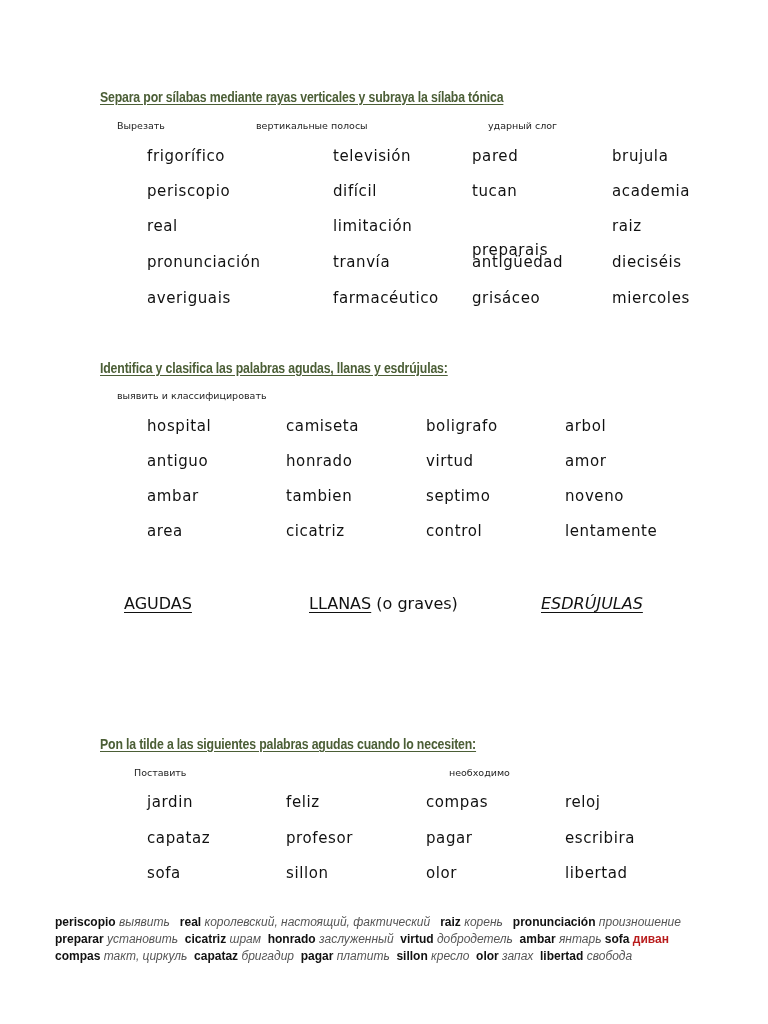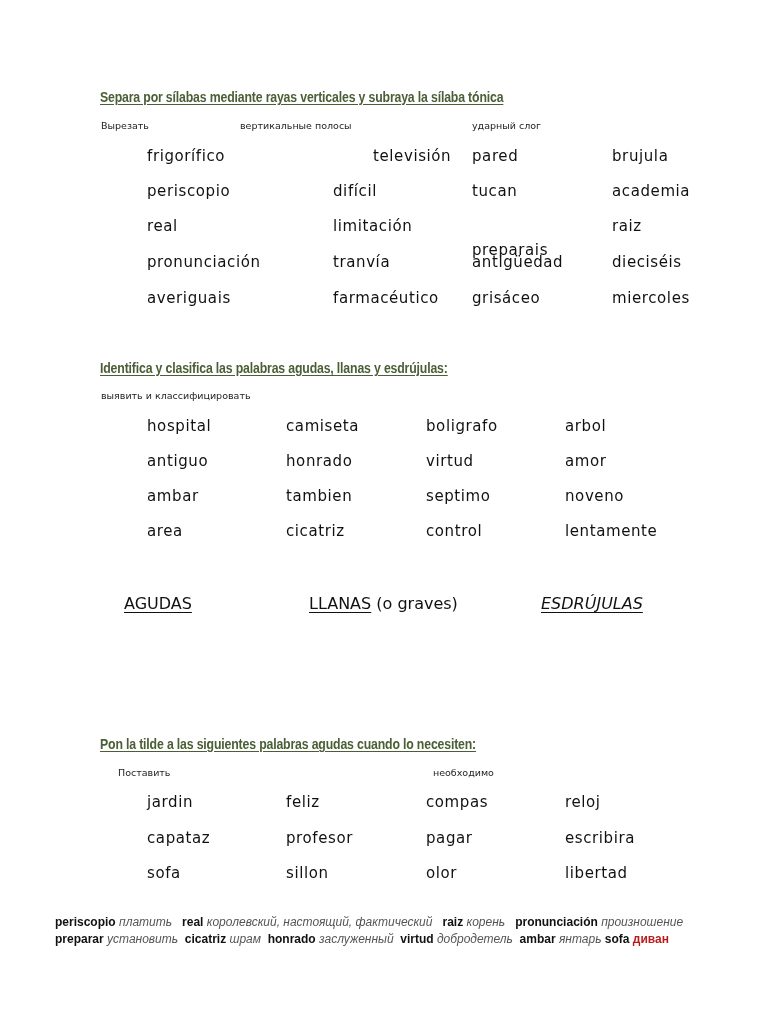--- a/index.html
+++ b/index.html
@@ -9,41 +9,41 @@
     font-family: "DejaVu Sans", sans-serif;
   }
   .abs { position: absolute; white-space: nowrap; }
   .title {
     font-family: "Liberation Sans Narrow", "Liberation Sans", sans-serif;
     font-weight: bold; font-size: 15px; color: #4b5e36;
     text-decoration: underline; text-underline-offset: 2px;
     transform: scaleX(0.82); transform-origin: left center;
     letter-spacing: -0.2px;
   }
-  .sub { font-family: "DejaVu Sans", sans-serif; font-size: 9.5px; color: #222; }
+  .sub { font-family: "DejaVu Sans", sans-serif; font-size: 9.5px; color: #222; margin-left: 16px; }
   .word { font-family: "DejaVu Sans", sans-serif; font-size: 15px; color: #111; letter-spacing: 0.6px; }
   .cat { font-family: "DejaVu Sans", sans-serif; font-size: 16px; color: #111; }
   .cat .u { text-decoration: underline; text-underline-offset: 3px; margin-left: 23px; }
   .gloss { font-family: "Liberation Sans", sans-serif; font-size: 12px; line-height: 17px; color: #111; }
   .gloss b { font-weight: bold; }
   .gloss i { font-style: italic; color: #555; }
   .gloss .bold-ru { font-style: normal; font-weight: bold; color: #b91c1c; }
 </style>
 </head>
 <body>
 
 <div class="abs title" style="left:100px; top:88px;">Separa por sílabas mediante rayas verticales y subraya la sílaba tónica</div>
 <div class="abs sub" style="left:101px; top:120px;">Вырезать</div>
 <div class="abs sub" style="left:240px; top:120px;">вертикальные полосы</div>
 <div class="abs sub" style="left:472px; top:120px;">ударный слог</div>
 
 <div>
 
   <div class="abs word" style="left:147px; top:147px;">frigorífico</div>
-  <div class="abs word" style="left:333px; top:147px;margin-left:40px;">televisión</div>
+  <div class="abs word" style="left:333px; top:147px;">televisión</div>
   <div class="abs word" style="left:472px; top:147px;">pared</div>
   <div class="abs word" style="left:612px; top:147px;">brujula</div>
 
   <div class="abs word" style="left:147px; top:182px;">periscopio</div>
   <div class="abs word" style="left:333px; top:182px;">difícil</div>
   <div class="abs word" style="left:472px; top:182px;">tucan</div>
   <div class="abs word" style="left:612px; top:182px;">academia</div>
 
   <div class="abs word" style="left:147px; top:217px;">real</div>
   <div class="abs word" style="left:333px; top:217px;">limitación</div>
@@ -112,26 +112,34 @@
   <div class="abs word" style="left:565px; top:829px;">escribira</div>
 
   <div class="abs word" style="left:147px; top:864px;">sofa</div>
   <div class="abs word" style="left:286px; top:864px;">sillon</div>
   <div class="abs word" style="left:426px; top:864px;">olor</div>
   <div class="abs word" style="left:565px; top:864px;">libertad</div>
 </div>
 
 <div class="abs gloss" style="left:55px; top:914px;">
   <div>
-    <b>periscopio</b> <i>платить</i>&nbsp;&nbsp;
+    <b>periscopio</b> <i>выявить</i>&nbsp;&nbsp;
     <b>real</b> <i>королевский, настоящий, фактический</i>&nbsp;&nbsp;
     <b>raiz</b> <i>корень</i>&nbsp;&nbsp;
     <b>pronunciación</b> <i>произношение</i>
   </div>
   <div>
     <b>preparar</b> <i>установить</i>&nbsp;
     <b>cicatriz</b> <i>шрам</i>&nbsp;
     <b>honrado</b> <i>заслуженный</i>&nbsp;
     <b>virtud</b> <i>добродетель</i>&nbsp;
     <b>ambar</b> <i>янтарь</i>
     <b>sofa</b> <i class="bold-ru">диван</i>
   </div>
+  <div>
+    <b>compas</b> <i>такт, циркуль</i>&nbsp;
+    <b>capataz</b> <i>бригадир</i>&nbsp;
+    <b>pagar</b> <i>платить</i>&nbsp;
+    <b>sillon</b> <i>кресло</i>&nbsp;
+    <b>olor</b> <i>запах</i>&nbsp;
+    <b>libertad</b> <i>свобода</i>
+  </div>
 </div>
 
 </body></html>

